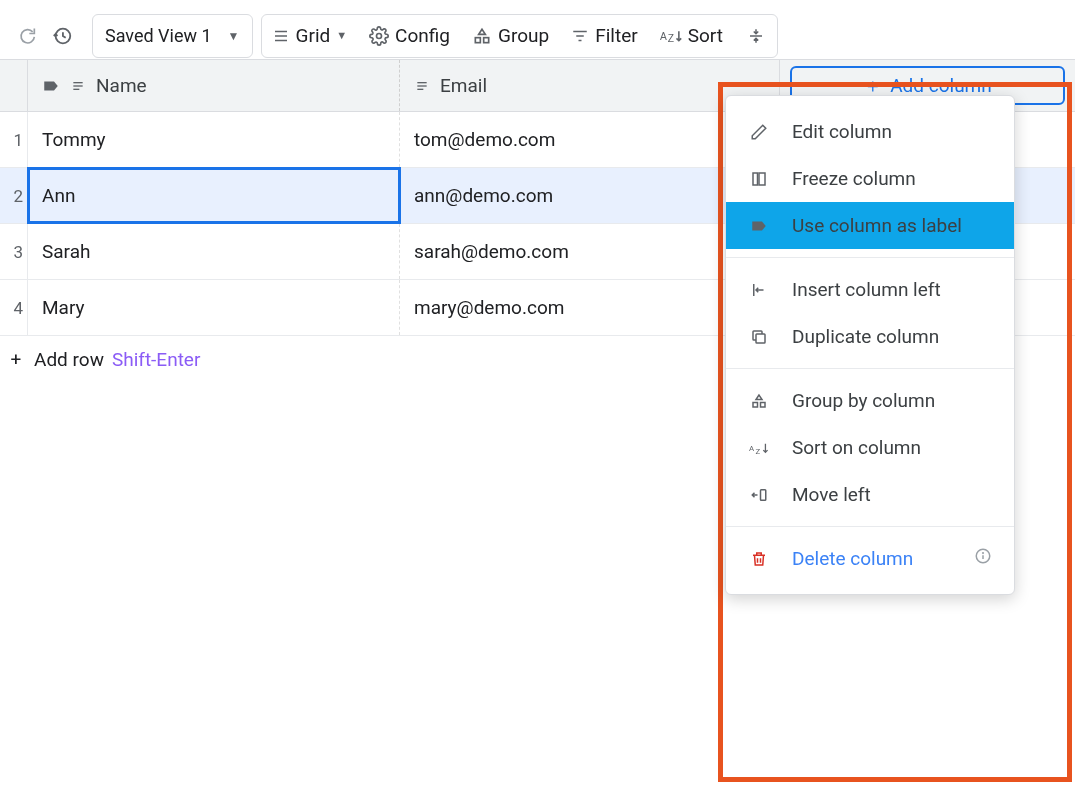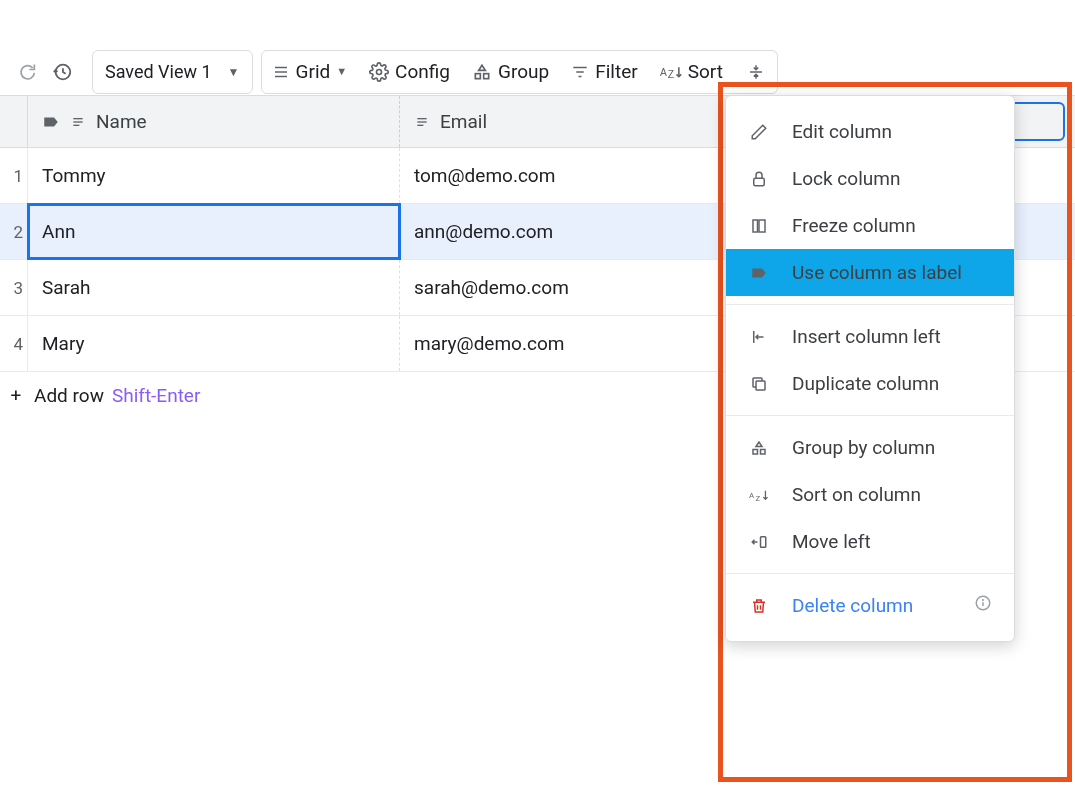--- a/index.html
+++ b/index.html
@@ -15,21 +15,20 @@
 }
 
 
 .toolbar {
   display: flex;
   align-items: center;
   gap: 8px;
   padding: 20px 8px 8px 12px;
   border-bottom: 1px solid #dadce0;
   height: 60px;
-  margin-top: 36px;
 }
 .tb-icon {
   width: 28px;
   height: 28px;
   display: flex;
   align-items: center;
   justify-content: center;
   color: #5f6368;
   cursor: pointer;
 }
@@ -344,29 +343,20 @@
     <span class="ico">
       <svg width="18" height="18" viewBox="0 0 24 24" fill="none" stroke="currentColor" stroke-width="2">
           <path d="M17 3l4 4L7 21H3v-4z"></path>
         </svg>
     </span>
     <span>Edit column</span>
   </div>
   <div class="ctx-item">
     <span class="ico">
       <svg width="18" height="18" viewBox="0 0 24 24" fill="none" stroke="currentColor" stroke-width="2">
-          <rect x="5" y="11" width="14" height="10" rx="2"></rect>
-          <path d="M8 11V7a4 4 0 1 1 8 0v4"></path>
-        </svg>
-    </span>
-    <span>Lock column</span>
-  </div>
-  <div class="ctx-item">
-    <span class="ico">
-      <svg width="18" height="18" viewBox="0 0 24 24" fill="none" stroke="currentColor" stroke-width="2">
           <rect x="4" y="4" width="6" height="16"></rect>
           <rect x="12" y="4" width="8" height="16"></rect>
         </svg>
     </span>
     <span>Freeze column</span>
   </div>
   <div class="ctx-item hover">
     <span class="ico">
       <svg width="18" height="18" viewBox="0 0 24 24" fill="currentColor">
           <path d="M3 6h13l5 6-5 6H3z"></path>

